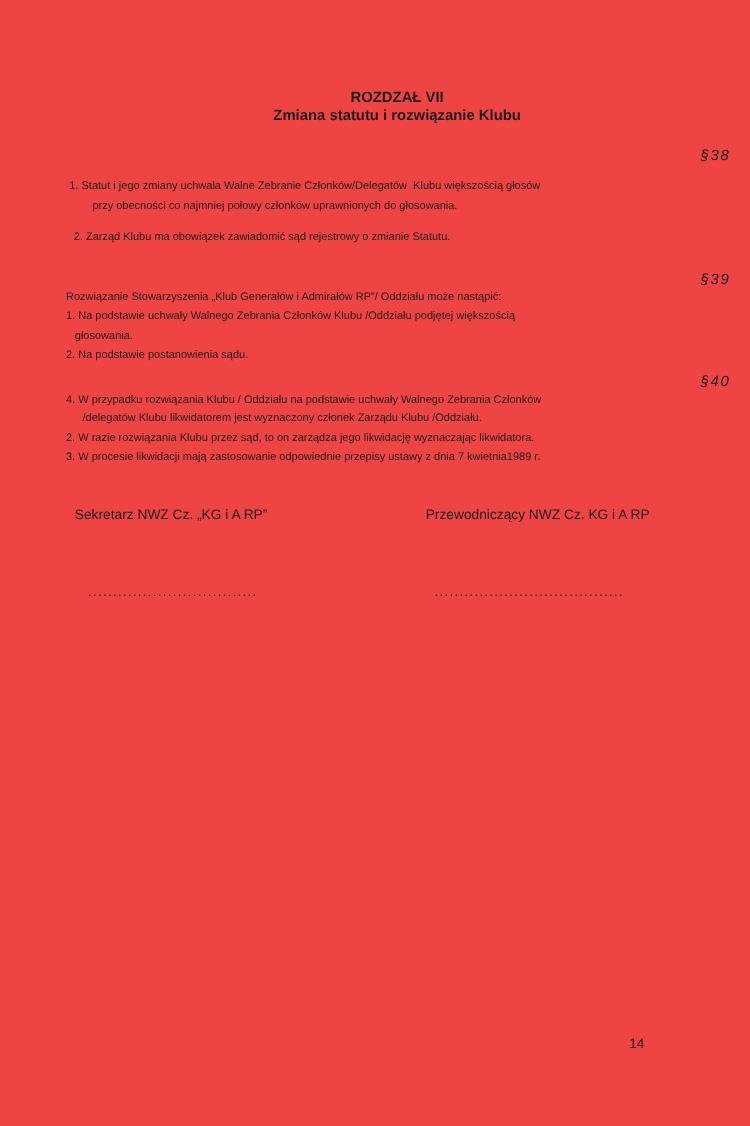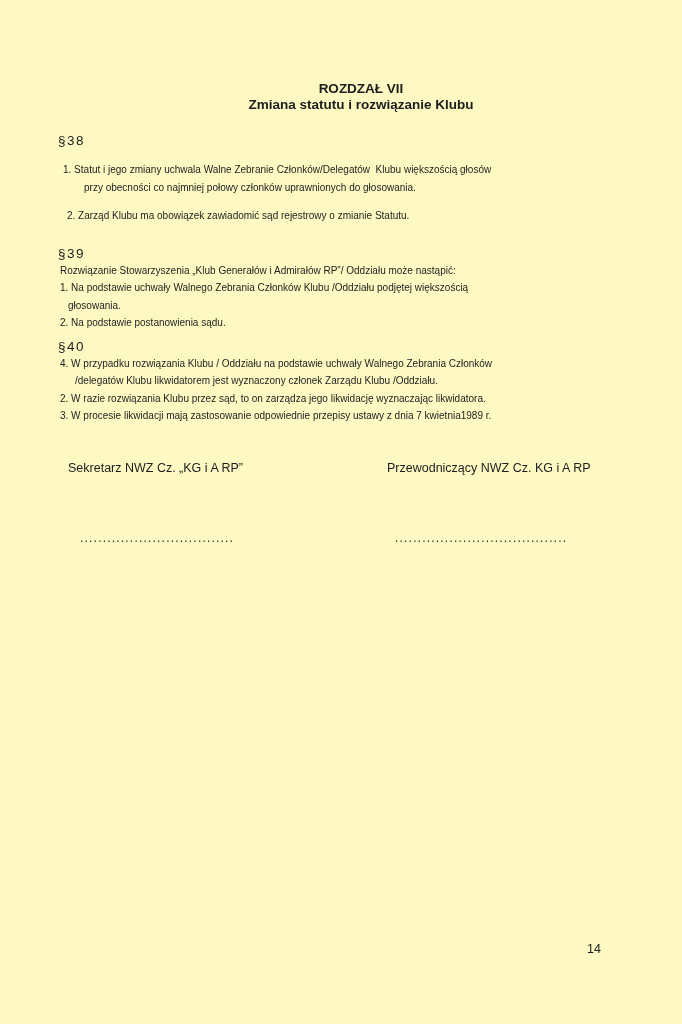--- a/index.html
+++ b/index.html
@@ -4,43 +4,44 @@
 <style>
   html, body {
     margin: 0;
     padding: 0;
     background: #ffffff;
   }
   .page {
     position: relative;
     width: 682px;
     height: 1024px;
-    background: #fef9c3;
+    background: #ef4444;
     font-family: "Liberation Sans", sans-serif;
     color: #1d1d1d;
     overflow: hidden;
   }
   .content {
     position: absolute;
     left: 58px;
     top: 0;
     width: 606px;
   }
   .heading {
     margin-top: 81px;
     text-align: center;
     font-weight: bold;
     font-size: 13.5px;
     line-height: 16px;
   }
   .marker {
-    text-align: left;
+    text-align: right;
     font-size: 13.5px;
     line-height: 16px;
     letter-spacing: 1.5px;
+    font-style: italic;
   }
   .m38 { margin-top: 20px; }
   .m39 { margin-top: 21px; }
   .m40 { margin-top: 7px; }
   .body38 { margin-top: 12px; }
   .ln {
     font-size: 10px;
     line-height: 17.5px;
     white-space: pre;
   }
@@ -62,21 +63,21 @@
   .sig-right-label { position: absolute; left: 329px; top: 0; white-space: pre; }
   .sig-dots {
     letter-spacing: 1.2px;
     font-size: 12px;
     color: #2a2a2a;
   }
   .sig-left-dots  { position: absolute; left: 22px;  top: 70px; }
   .sig-right-dots { position: absolute; left: 337px; top: 70px; }
   .pagenum {
     position: absolute;
-    left: 587px;
+    left: 572px;
     top: 942px;
     font-size: 12.5px;
   }
 </style>
 </head>
 <body>
 
 <div class="page">
   <div class="content">
 

